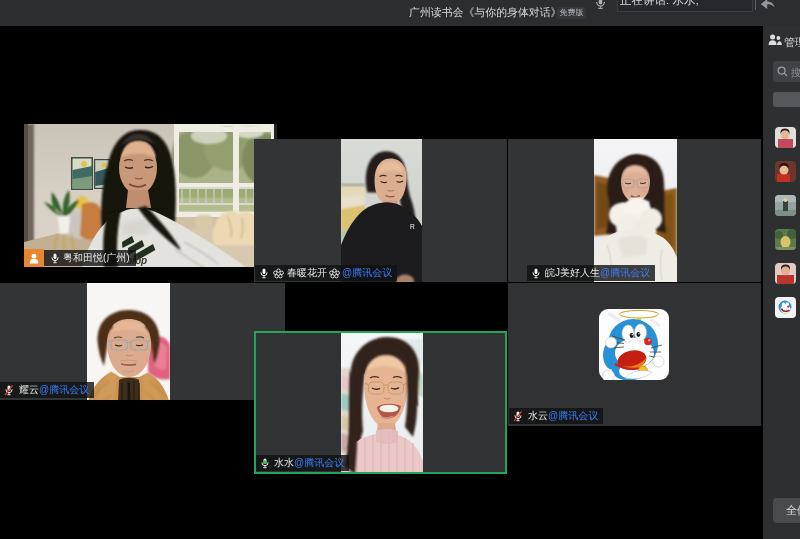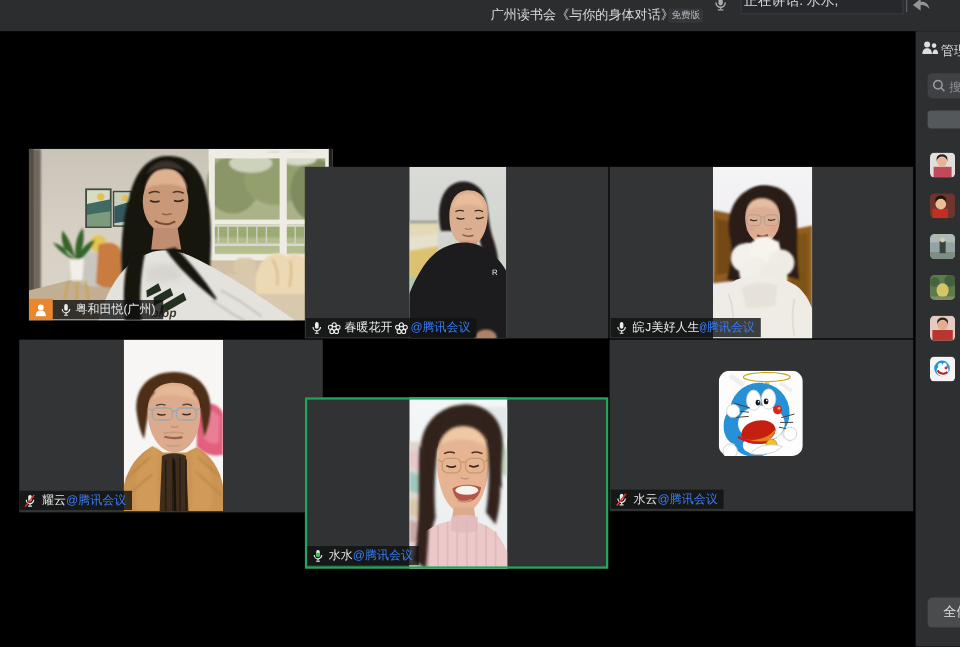--- a/index.html
+++ b/index.html
@@ -17,21 +17,21 @@
   .sbtxt{color:#d8dadb;font-size:11px;white-space:nowrap;}
   #searchbox{left:10px;top:35px;width:40px;height:21px;background:#3f4144;border-radius:4px;}
   #sbbtn{left:10px;top:66px;width:40px;height:15px;background:#55585a;border-radius:3px;}
   .avatar{left:12px;width:21px;height:21px;border-radius:4px;overflow:hidden;}
   #btnall{left:10px;top:472px;width:44px;height:25px;background:#494b4d;border-radius:4px;color:#dddfe0;font-size:11px;line-height:25px;padding-left:13px;white-space:nowrap;}
   
   .tile{background:#323436;overflow:hidden;}
   #t1{left:0;top:124px;width:253px;height:143px;margin-left:24px;}
   #t2{left:254px;top:139px;width:253px;height:143px;}
   #t3{left:508px;top:139px;width:253px;height:143px;}
-  #t4{left:16px;top:283px;width:253px;height:144px;}
+  #t4{left:0;top:283px;width:253px;height:117px;padding-left:32px;}
   #t5{left:254px;top:283px;width:253px;height:143px;background:#303234;margin-top:48px;}
   #t5 .greenborder{left:0;top:0;width:249px;height:139px;border:2px solid #21a55b;z-index:5;}
   #t6{left:508px;top:283px;width:253px;height:143px;background:#303234;}
   
   .label{position:absolute;bottom:1px;left:0;height:16px;background:rgba(16,17,18,0.80);display:flex;align-items:center;z-index:6;white-space:nowrap;}
   .label .nm{color:#e8e9ea;font-size:10px;}
   .label .at{color:#3a7bf8;font-size:10px;}
   .portrait{position:absolute;top:0;height:143px;overflow:hidden;}
 </style>
 </head>
@@ -344,21 +344,21 @@
         <circle cx="57" cy="80" r="11" fill="#efece4"></circle>
         <circle cx="35" cy="88" r="13" fill="#f2efe8"></circle>
         <circle cx="50" cy="92" r="12" fill="#eeebe3"></circle>
       </g>
       <path d="M0,116 C5,102 15,94 30,91 C46,88 62,93 72,101 C78,107 81,113 83,119 L83,143 L0,143 Z" fill="#efece6"></path>
       <path d="M24,101 C32,96 46,95 54,99 L52,116 L28,118 Z" fill="#e6e2da" filter="url(#b4)"></path>
       <path d="M13,106 C17,116 18,128 17,141 M68,110 C66,120 66,130 68,141" stroke="#e0dcd4" stroke-width="1.6" fill="none"></path>
     </g>
     </svg>
   </div>
-  <div class="label" style="left:1px;font-family:Liberation Mono, monospace;">
+  <div class="label" style="left:19px;">
     <svg style="margin:0 5px 0 5px;" width="8" height="11" viewBox="0 0 8 11">
       <rect x="2.5" y="0.4" width="3" height="5.6" rx="1.5" fill="#eceded"></rect>
       <path d="M0.9,4.4 a3.1,3.3 0 0 0 6.2,0" stroke="#eceded" stroke-width="1" fill="none"></path>
       <line x1="4" y1="7.7" x2="4" y2="9.2" stroke="#eceded" stroke-width="1"></line>
       <line x1="2.4" y1="9.7" x2="5.6" y2="9.7" stroke="#eceded" stroke-width="1"></line>
     </svg>
     <span class="nm">皖J美好人生</span>
       <span class="at" style="padding-right:5px;">@腾讯会议</span>
   </div>
 </div>

